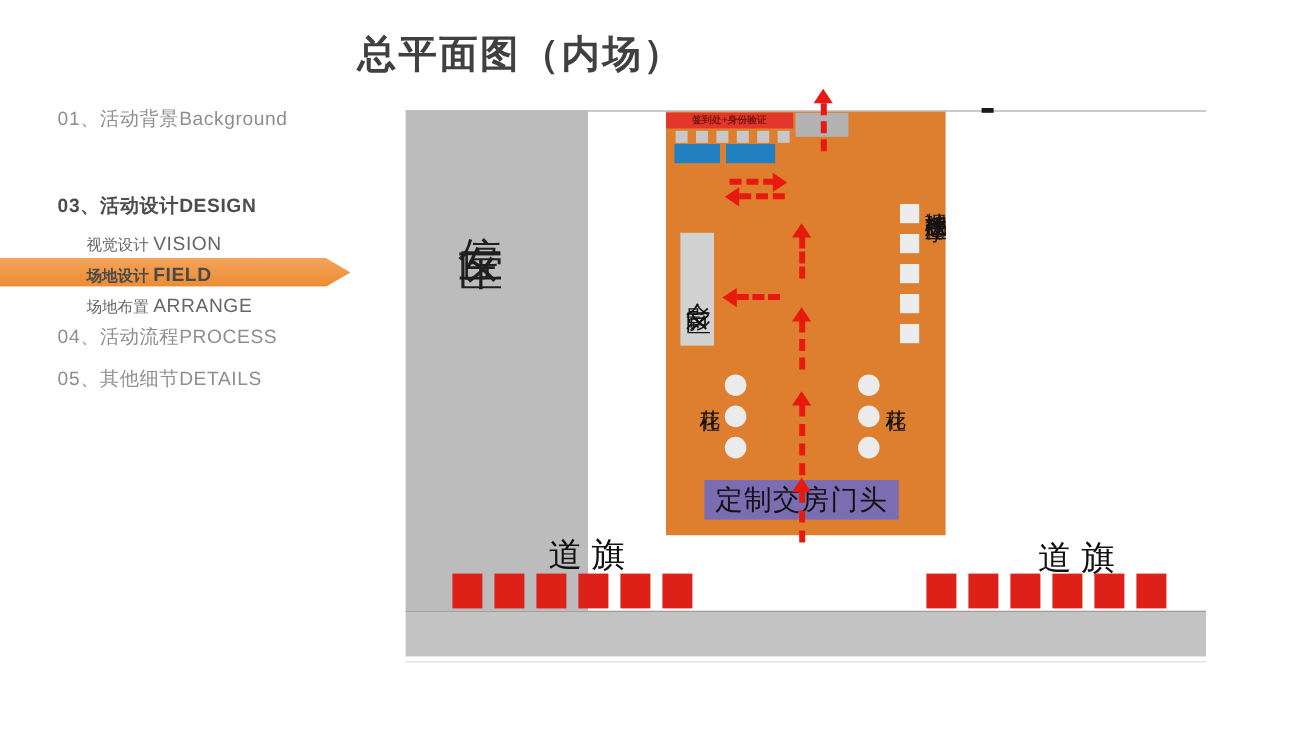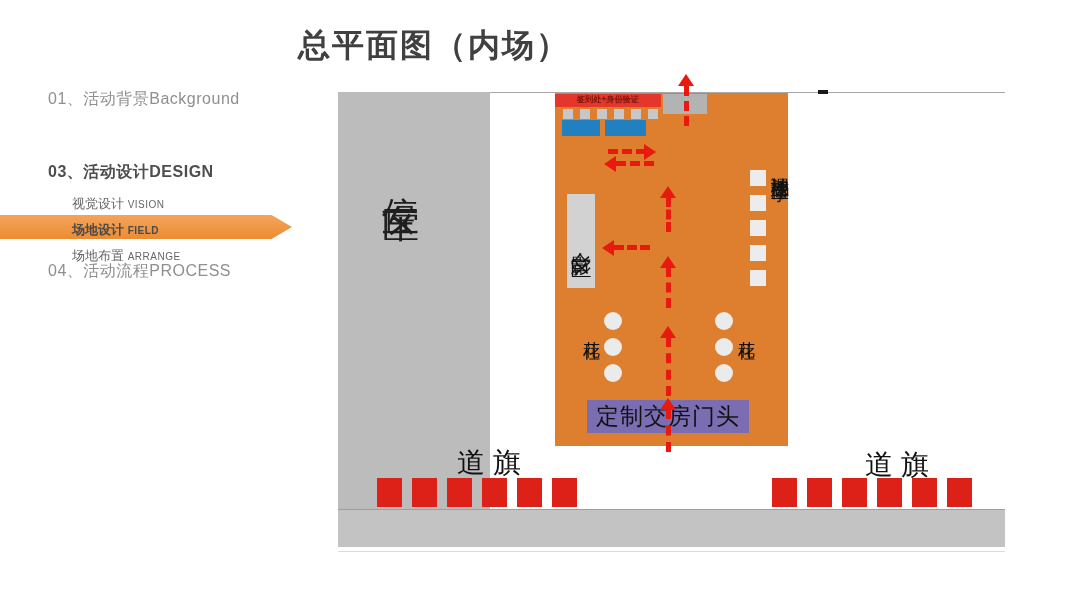--- a/index.html
+++ b/index.html
@@ -7,23 +7,23 @@
           font-family:"Liberation Sans","DejaVu Sans",sans-serif;}
 
   
   .slide-title{position:absolute;left:298px;top:24px;font-size:32px;font-weight:bold;
                color:#404040;letter-spacing:2px;}
 
   
   .nav-item{position:absolute;left:48px;font-size:16px;color:#8f8f8f;letter-spacing:0.5px;cursor:default;}
   .nav-item.active{color:#4d4d4d;font-weight:bold;}
   .nav-01{top:89px;} .nav-02{top:127px;} .nav-03{top:162px;}
-  .nav-04{top:261px;} .nav-05{top:306px;}
+  .nav-04{top:271px;} .nav-05{top:306px;}
   .sub-item{position:absolute;left:72px;font-size:13px;color:#666;}
-  .sub-item .en{font-size:10px;letter-spacing:0.5px;}
+  .sub-item .en{font-size:16px;letter-spacing:0.5px;}
   .sub-vision{top:195px;} .sub-field{top:221px;color:#4a4a4a;font-weight:bold;} .sub-arrange{top:247px;}
   .hl-band{position:absolute;left:0;top:215px;width:292px;height:24px;
            background:linear-gradient(180deg,#f3a45c,#ec8c32);
            clip-path:polygon(0 0,93% 0,100% 50%,93% 100%,0 100%);}
 
   
   .top-line{position:absolute;left:338px;top:92px;width:667px;height:1px;background:#a8a8a8;}
   .top-tick{position:absolute;left:818px;top:90px;width:10px;height:4px;background:#1a1a1a;}
   .parking{position:absolute;left:338px;top:92px;width:152px;height:417px;background:#bcbcbc;}
   .parking-label{position:absolute;left:375px;top:168px;writing-mode:vertical-rl;text-orientation:upright;
@@ -85,20 +85,21 @@
     <span>总平面图（内场）</span>
   </div>
 
   <div class="nav-item nav-01"><span>01、</span><span>活动背景Background</span></div>
   <div class="nav-item nav-03 active"><span>03、</span><span>活动设计DESIGN</span></div>
   <div class="hl-band"></div>
   <div class="sub-item sub-vision"><span>视觉设计</span> <span class="en">VISION</span></div>
   <div class="sub-item sub-field"><span>场地设计</span> <span class="en">FIELD</span></div>
   <div class="sub-item sub-arrange"><span>场地布置</span> <span class="en">ARRANGE</span></div>
   <div class="nav-item nav-04"><span>04、</span><span>活动流程PROCESS</span></div>
+  <div class="nav-item nav-05"><span>05、</span><span>其他细节DETAILS</span></div>
 
   <div class="top-line"></div>
   <div class="top-tick"></div>
 
   <div class="parking"></div>
   <div class="parking-label">停车区</div>
 
   <div class="venue"></div>
 
   <div class="checkin">

